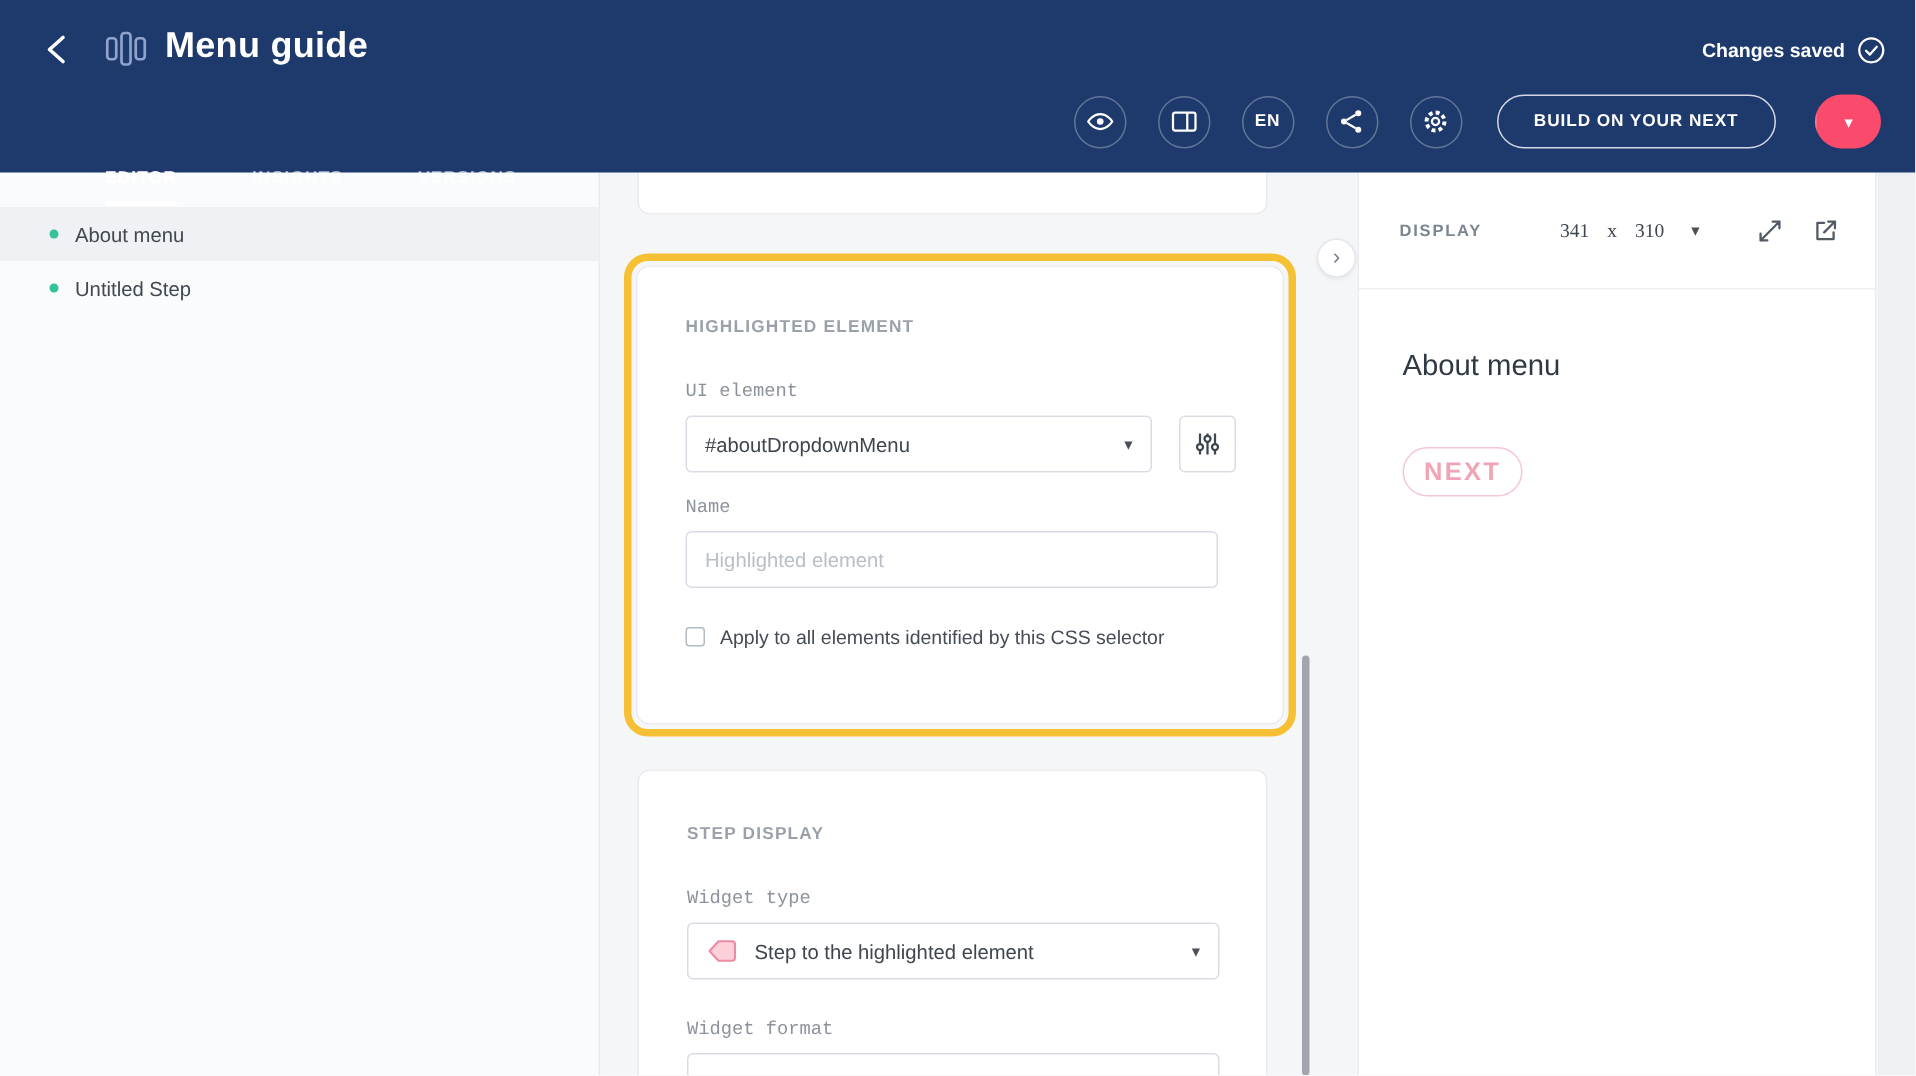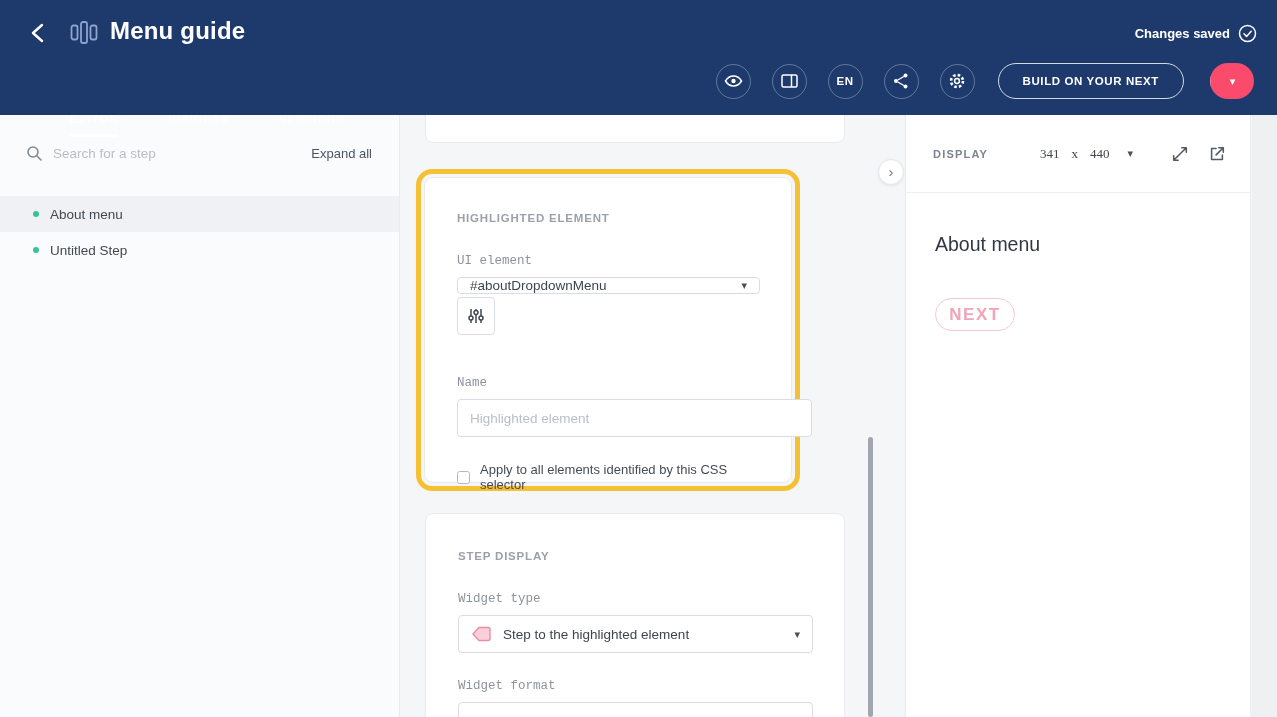--- a/index.html
+++ b/index.html
@@ -32,26 +32,26 @@
   .expand-all { font-size:13px; color:#4b5563; text-decoration:none; cursor:pointer; }
   .steps { list-style:none; margin-top:23px; }
   .step-item { display:flex; align-items:center; height:36px; padding-left:33px; font-size:13.5px; color:#414850; cursor:pointer; }
   .step-item.selected { background:#f0f1f4; }
   .step-dot { width:6px; height:6px; border-radius:3px; background:#34c29c; margin-right:11px; flex:none; }
 
   
   .main { position:absolute; top:115px; left:401px; width:504px; bottom:0; background:#f5f6f8; overflow:hidden; }
   .card { background:#fff; border:1px solid #e9ebee; border-radius:8px; }
   .card-partial { position:absolute; left:24px; top:-32px; width:420px; height:60px; }
-  .highlight-ring { position:absolute; left:15px; top:54px; width:384px; height:322px; border:5px solid #f5c033; border-radius:16px; padding:3px; }
+  .highlight-ring { position:absolute; left:15px; top:54px; width:448px; height:322px; border:5px solid #f5c033; border-radius:16px; padding:3px; }
   .card-highlight { width:100%; height:100%; border-radius:9px; padding:34px 31px 0 32px; }
   .card-step { position:absolute; left:24px; top:398px; width:420px; height:340px; padding:36px 32px 0; }
   .section-title { font-size:11.5px; font-weight:600; letter-spacing:.8px; color:#9aa1aa; margin:0 0 30px; }
   .field-label { display:block; font-size:12.5px; color:#8d939c; margin:0 0 9px;font-family:Liberation Mono, monospace; }
-  .select-row { display:flex; gap:3px; margin-bottom:41px;flex-direction:column; }
+  .select-row { display:flex; gap:18px; margin-bottom:16px; }
   .select { display:flex; align-items:center; height:38px; background:#fff; border:1px solid #d9dde3; border-radius:4px; padding:0 12px; font-size:13.5px; color:#3e454e; cursor:pointer; }
   .select .sel-value { flex:1; }
   .caret { font-size:11px; color:#4a5056; margin-left:10px; }
   .select.grow { flex:1; }
   .sliders-btn { width:38px; height:38px; flex:none; border:1px solid #d9dde3; border-radius:4px; background:#fff; display:flex; align-items:center; justify-content:center; cursor:pointer; }
   .text-input { width:355px; height:38px; border:1px solid #d9dde3; border-radius:4px; padding:0 12px; font-size:13.5px; color:#3e454e; outline:none; margin-bottom:25px; font-family:inherit; }
   .text-input::placeholder { color:#b9bfc7; }
   .checkbox-row { display:flex; align-items:center; gap:10px; cursor:pointer; }
   .checkbox { width:13px; height:13px; border:1px solid #b3bac2; border-radius:2.5px; background:#fff; flex:none; }
   .checkbox-label { font-size:13px; color:#454c55; }
@@ -144,28 +144,20 @@
           </svg>
       </button>
       <button class="build-btn">BUILD ON YOUR NEXT</button>
       <div class="publish-split">
         <button class="publish-caret"><span>▾</span></button>
       </div>
     </div>
   </header>
 
   <aside class="sidebar">
-    <div class="search-row">
-      <svg width="17" height="17" viewBox="0 0 17 17">
-          <circle cx="7" cy="7" r="5" fill="none" stroke="#818992" stroke-width="1.6"></circle>
-          <line x1="11" y1="11" x2="15" y2="15" stroke="#818992" stroke-width="1.6" stroke-linecap="round"></line>
-        </svg>
-      <input class="search-input" type="text" placeholder="Search for a step" style="">
-      <a class="expand-all">Expand all</a>
-    </div>
     <ul class="steps">
       <li class="step-item selected">
         <span class="step-dot"></span>
         <span>About menu</span>
       </li>
       <li class="step-item">
         <span class="step-dot"></span>
         <span>Untitled Step</span>
       </li>
     </ul>
@@ -230,21 +222,21 @@
   </main>
 
   <button class="collapse-btn">›</button>
 
   <aside class="preview">
     <div class="preview-header">
       <span class="preview-title">DISPLAY</span>
       <div class="preview-dims">
         <span>341</span>
         <span>x</span>
-        <span>440</span>
+        <span>310</span>
         <span class="caret">▾</span>
       </div>
       <div class="preview-icons">
         <button class="icon-btn">
           <svg width="18" height="18" viewBox="0 0 20 20">
               <path d="M12 3h5v5M17 3l-7 7M8 17H3v-5M3 17l7-7" fill="none" stroke="#525a64" stroke-width="1.7" stroke-linecap="round" stroke-linejoin="round"></path>
             </svg>
         </button>
         <button class="icon-btn">
           <svg width="18" height="18" viewBox="0 0 20 20">

